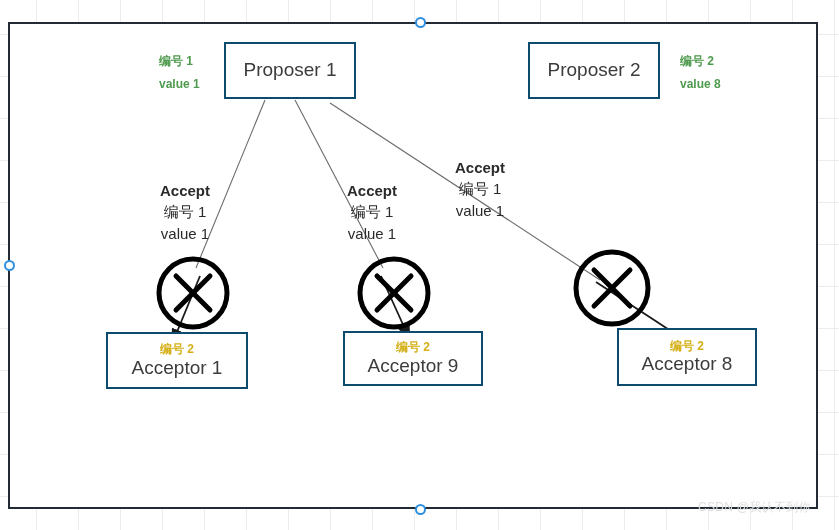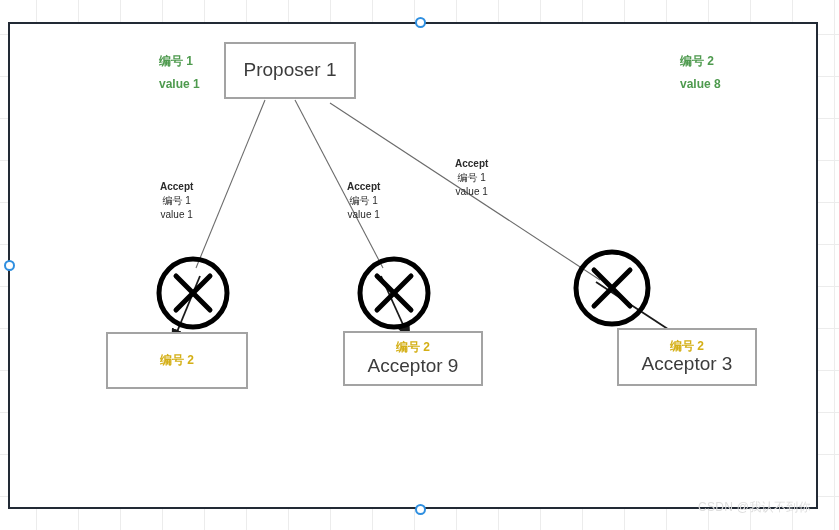--- a/index.html
+++ b/index.html
@@ -49,21 +49,21 @@
     z-index: 40;
   }
   .handle.top    { left: 415px; top: 17px; }
   .handle.left   { left: 4px;   top: 260px; }
   .handle.bottom { left: 415px; top: 504px; }
 
   
   .node {
     position: absolute;
     background: #ffffff;
-    border: 2px solid #a3a3a3;
+    border: 2px solid #0c4a6e;
     box-sizing: border-box;
     display: flex;
     flex-direction: column;
     align-items: center;
     justify-content: center;
     z-index: 20;
   }
   .node .title {
     font-size: 19px;
     color: #3c3c3c;
@@ -94,21 +94,21 @@
     z-index: 20;
     white-space: nowrap;
   }
   .green-tag .l2 { display: block; margin-top: 11px; }
   #tag-left  { left: 159px; top: 55px; }
   #tag-right { left: 680px; top: 55px; }
 
   
   .accept-label {
     position: absolute;
-    font-size: 10px;
+    font-size: 15px;
     color: #2b2b2b;
     line-height: 1.42;
     text-align: center;
     z-index: 25;
     white-space: nowrap;
   }
   .accept-label .hdr { font-weight: bold; }
   #accept1 { left: 160px; top: 180px; }
   #accept2 { left: 347px; top: 180px; }
   #accept3 { left: 455px; top: 157px; }
@@ -158,33 +158,37 @@
 
     <line x1="200" y1="276" x2="172" y2="344" stroke="#1a1a1a" stroke-width="1.8" marker-end="url(#arrowhead)"></line>
     <line x1="381" y1="276" x2="410" y2="340" stroke="#1a1a1a" stroke-width="1.8" marker-end="url(#arrowhead)"></line>
     <line x1="596" y1="282" x2="703" y2="352" stroke="#1a1a1a" stroke-width="1.8" marker-end="url(#arrowhead)"></line>
   </svg>
 
   <div class="node" id="proposer1">
     <span class="title">Proposer 1</span>
   </div>
 
+  <div class="node" id="proposer2">
+    <span class="title">Proposer 2</span>
+  </div>
 
   <div class="node" id="acceptor1">
     <span class="tag-gold">编号 2</span>
+    <span class="title">Acceptor 1</span>
   </div>
 
   <div class="node" id="acceptor2">
     <span class="tag-gold">编号 2</span>
     <span class="title">Acceptor 9</span>
   </div>
 
   <div class="node" id="acceptor3">
     <span class="tag-gold">编号 2</span>
-    <span class="title">Acceptor 3</span>
+    <span class="title">Acceptor 8</span>
   </div>
 
   <div class="green-tag" id="tag-left">
     <span>编号 1</span>
     <span class="l2">value 1</span>
   </div>
 
   <div class="green-tag" id="tag-right">
     <span>编号 2</span>
     <span class="l2">value 8</span>

